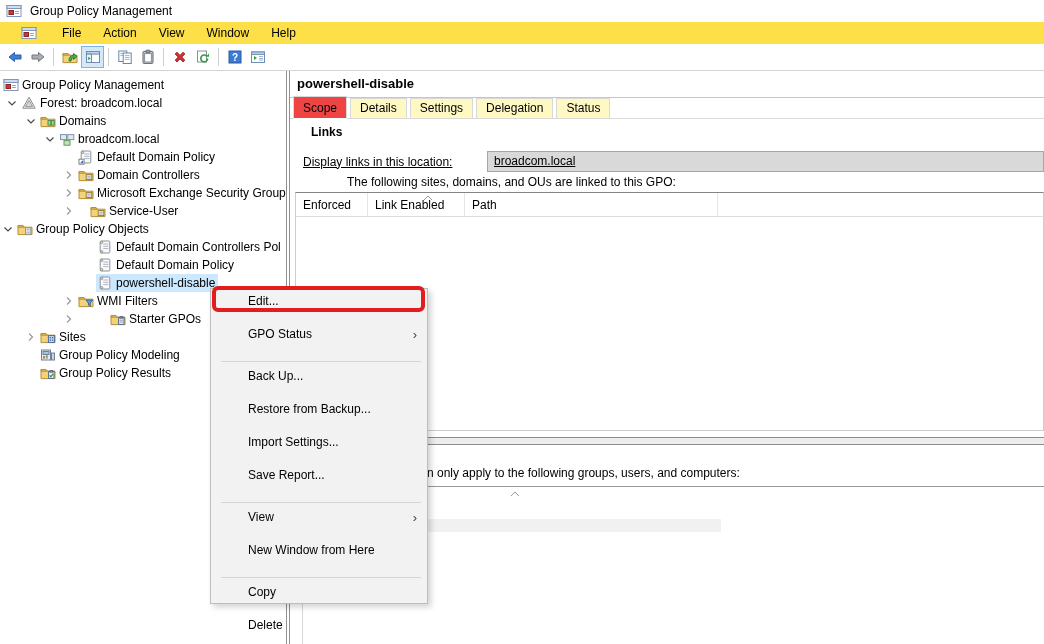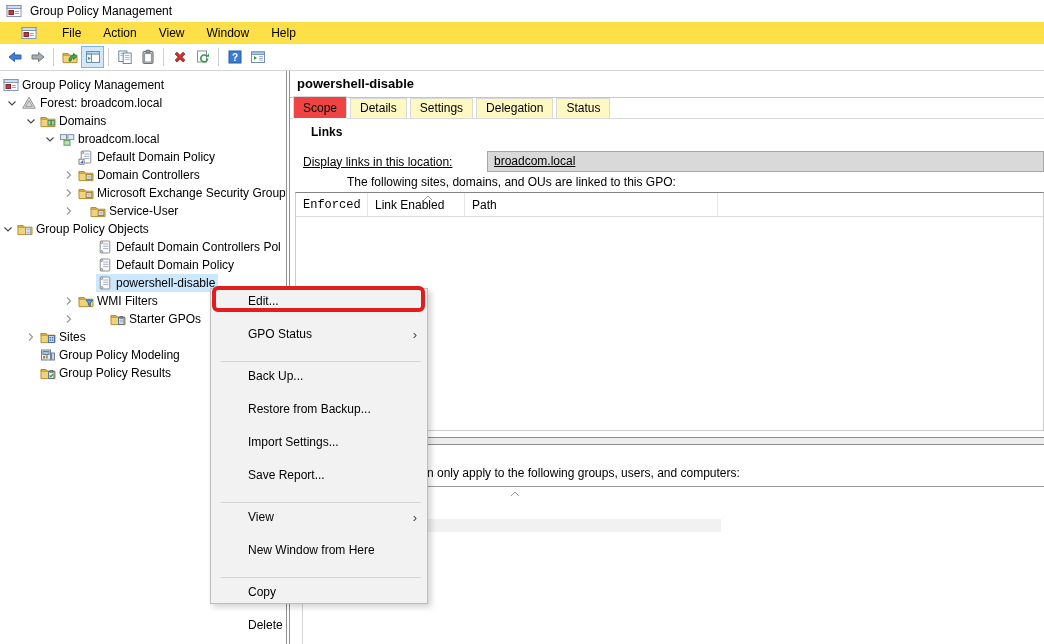--- a/index.html
+++ b/index.html
@@ -490,21 +490,21 @@
 
       <div class="links-caption">The following sites, domains, and OUs are linked to this GPO:</div>
 
       <div class="listview">
         <div class="lv-header" id="links-header">
           <span class="sort-caret" style="left:127px">
               <svg width="10" height="6" viewBox="0 0 10 6">
                 <polyline points="1,5 5,1 9,5" fill="none" stroke="#9a9a9a"></polyline>
               </svg>
             </span>
-            <span class="lv-col" style="width: 72px; font-family: Liberation Mono, monospace;">Enforced</span>
+            <span class="lv-col" style="width: 72px;">Enforced</span>
             <span class="lv-col" style="width: 97px;">Link Enabled</span>
             <span class="lv-col" style="width: 253px;">Path</span>
             <span class="lv-col" style="flex: 1 1 0%; border-right: none;"></span>
           </div>
         <div style="height:214px;"></div>
       </div>
 
       <div class="splitter"></div>
 
       <div class="lower-section">

